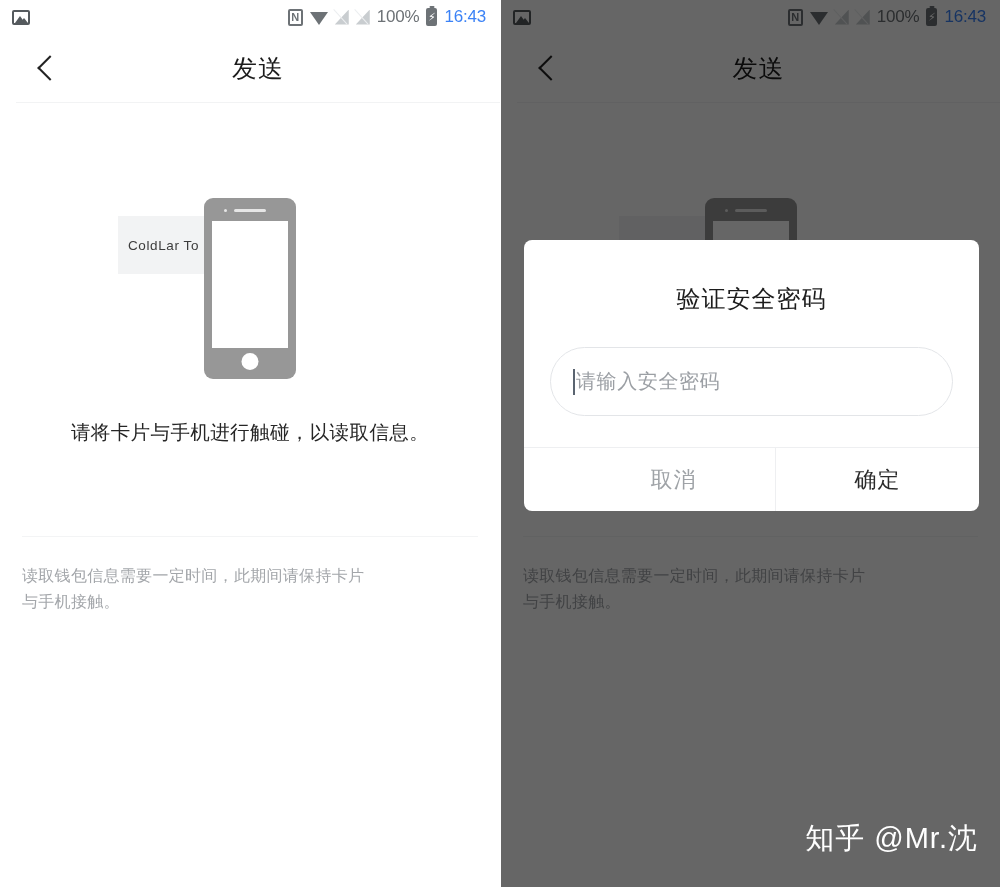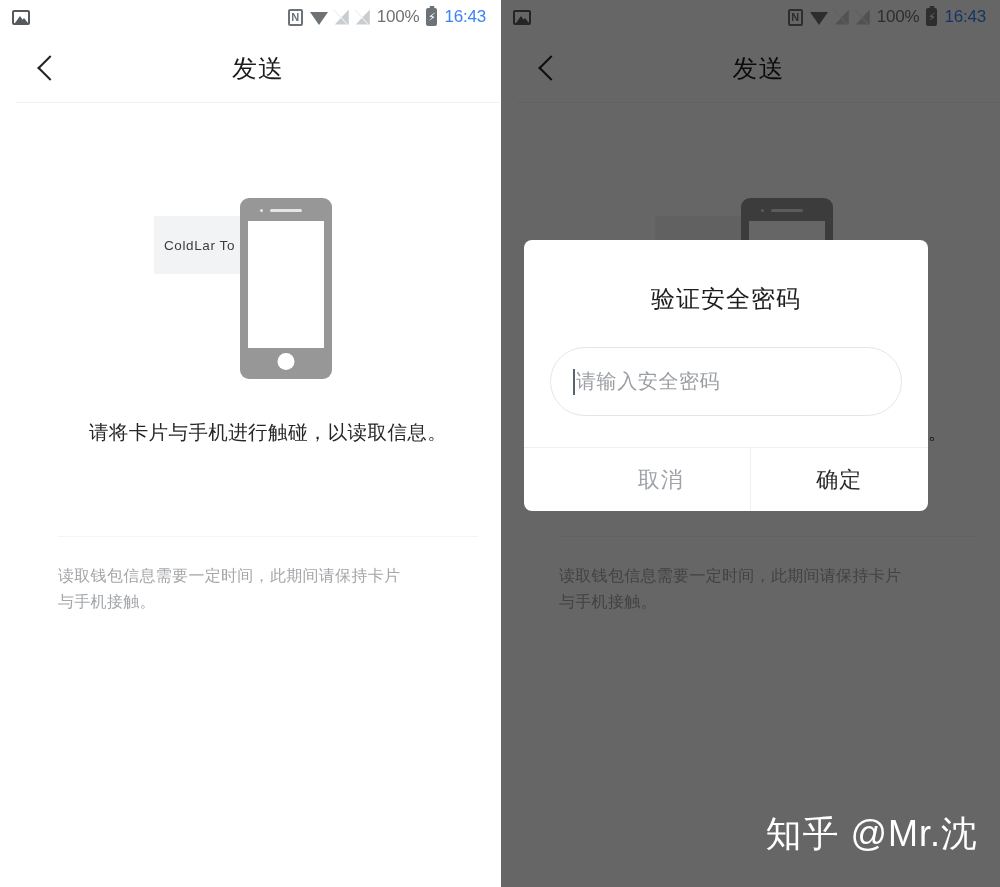--- a/index.html
+++ b/index.html
@@ -169,21 +169,21 @@
   }
   .title-text {
     width: 100%;
     text-align: center;
     font-size: 25px;
     color: #1c1c1c;
     letter-spacing: 1px;
   }
 
   
-  .content { position: relative; padding-left: 36px; }
+  .content { position: relative; }
 
   .illus {
     position: relative;
     height: 280px;
     margin-top: 86px;
   }
   .card {
     position: absolute;
     left: 118px;
     top: 27px;
@@ -266,21 +266,21 @@
     position: absolute;
     left: 0; top: 0;
     width: 500px; height: 887px;
     background: rgba(0,0,0,0.6);
     z-index: 5;
   }
   .dialog {
     position: absolute;
     left: 23px;
     top: 240px;
-    width: 404px;
+    width: 455px;
     background: #ffffff;
     border-radius: 8px;
     z-index: 10;
     box-sizing: border-box;
     overflow: hidden;
   }
   .dialog-title {
     text-align: center;
     font-size: 24px;
     color: #1c1c1c;
@@ -329,21 +329,21 @@
   .dlg-btn.cancel { color: #9fa3a7; }
   .dlg-btn.confirm { color: #2b2b2b; }
   .dlg-sep { width: 1px; background: #eeeff1; }
 
   .watermark {
     position: absolute;
     right: 22px;
     bottom: 28px;
     z-index: 20;
     color: #ffffff;
-    font-size: 36px;
+    font-size: 29px;
     letter-spacing: 1px;
     white-space: nowrap;
   }
 </style>
 </head>
 <body>
 
 <div class="screens">
 
   <div class="panel left">

